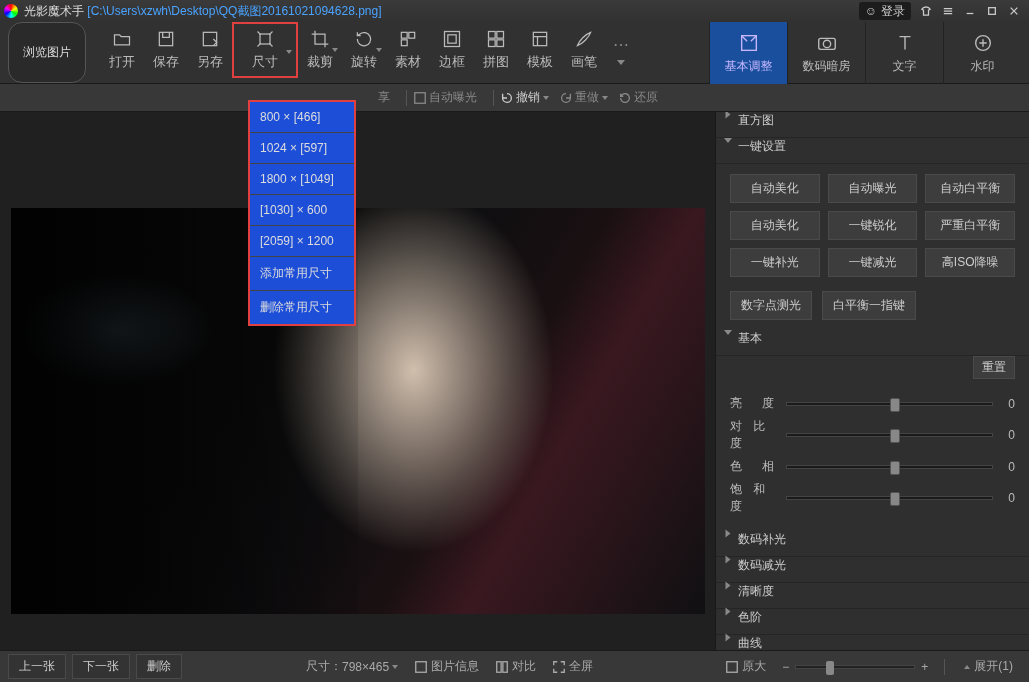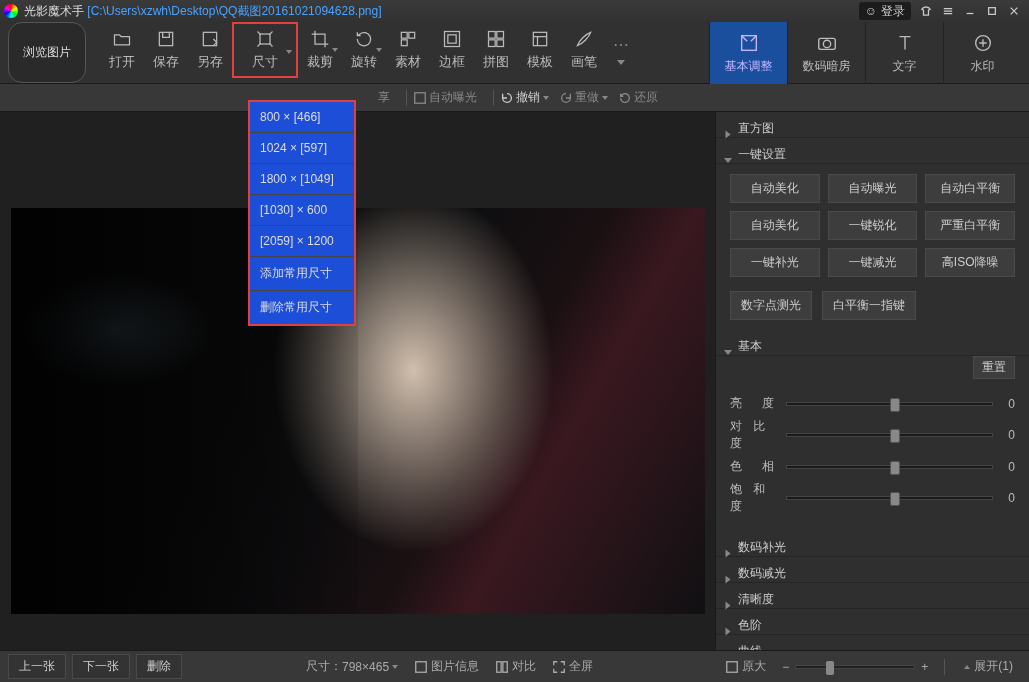--- a/index.html
+++ b/index.html
@@ -31,21 +31,21 @@
   .photo { width: 694px; height: 406px; margin-top: 60px; background:
      radial-gradient(200px 260px at 58% 40%, rgba(230,210,190,0.9), rgba(80,50,40,0) 70%),
      radial-gradient(140px 80px at 15% 30%, rgba(90,120,140,0.4), rgba(0,0,0,0) 70%),
      linear-gradient(120deg, #0a0a0a 0%, #0a0a0a 35%, #0e0e10 50%, #1a1012 65%, #3a1820 74%, #101012 100%);
       position: relative; }
   .photo::after { content:""; position:absolute; left:0;top:0;right:50%;bottom:0; background:linear-gradient(90deg, rgba(0,0,0,0.85), rgba(0,0,0,0.1)); }
   .dropdown { position: absolute; left: 248px; top: 100px; width: 108px; border: 2px solid #e04040; background: #1d4ed8; z-index: 10; }
   .dropdown .dditem { padding: 8px 10px; color: #ddd; font-size: 12px; border-bottom: 1px solid #444; }
   .dropdown .dditem:last-child { border-bottom:none;}
   .side { width: 314px; background: #2f2f2f; border-left: 1px solid #1a1a1a; overflow:hidden;}
-  .section-hdr { height: 26px; display: flex; align-items: flex-end; padding: 0 8px; color: #ccc; font-size: 12px; border-bottom:1px solid #252525;}
+  .section-hdr { height: 26px; display: flex; align-items: flex-start; padding: 0 8px; color: #ccc; font-size: 12px; border-bottom:1px solid #252525;}
   .section-hdr .caret { border-left: 4px solid transparent; border-right: 4px solid transparent; border-top: 5px solid #888; margin-right: 6px; }
   .section-hdr.closed .caret { transform: rotate(-90deg); }
   .btn-grid { display: grid; grid-template-columns: repeat(3, 1fr); gap: 8px; padding: 10px 14px; }
   .gbtn { background: #3d3d3d; border: 1px solid #4a4a4a; color: #ccc; text-align: center; padding: 5px 0; font-size: 12px; }
   .btn-grid.two { grid-template-columns: repeat(2, auto); justify-content:start; column-gap:10px; padding-top:4px;}
   .basic { padding: 6px 14px 10px 14px; }
   .reset-row { display:flex; justify-content:flex-end; padding: 0 14px 4px 0;}
   .reset-btn { background:#3d3d3d; border:1px solid #4a4a4a; color:#ccc; padding:2px 8px; font-size:12px;}
   .slider-row { display:flex; align-items:center; margin:6px 0; font-size:12px; color:#bbb;}
   .slider-row .slabel { width: 48px; letter-spacing: 4px; }

